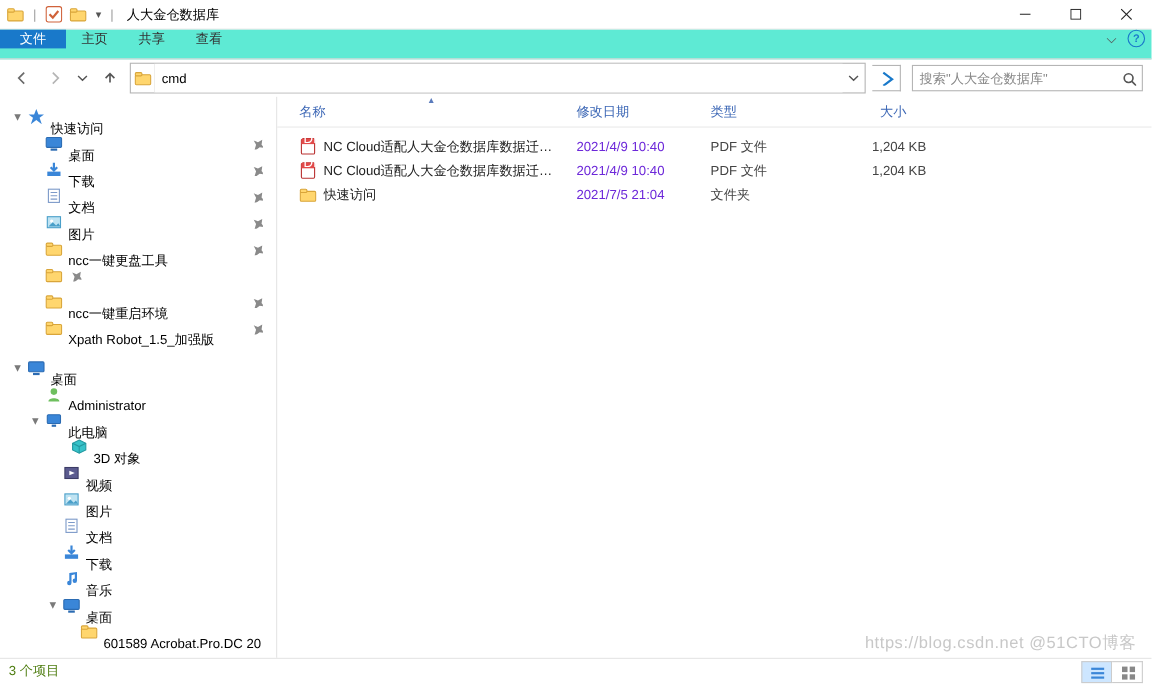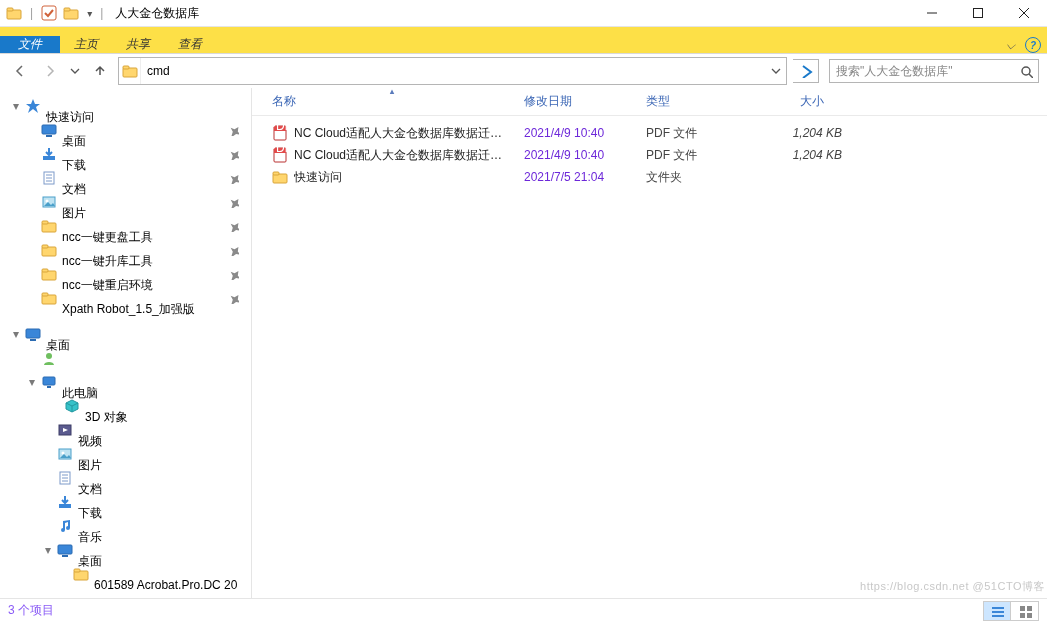--- a/index.html
+++ b/index.html
@@ -9,21 +9,21 @@
 .titlebar { height: 27px; display: flex; align-items: center; background: #fff; border-bottom: 1px solid #e5e5e5; padding-left: 6px; }
 .titlebar .qat { display: flex; align-items: center; gap: 6px; }
 .titlebar .folder-icon { width: 16px; height: 16px; }
 .titlebar .sep { color: #a0a0a0; margin: 0 2px; }
 .titlebar .title-text { margin-left: 4px; }
 .titlebar .caret { margin-left: 2px; font-size: 10px; color: #555; }
 .titlebar .win-controls { margin-left: auto; display: flex; }
 .titlebar .win-btn { width: 46px; height: 27px; display: flex; align-items: center; justify-content: center; color: #222; }
 
 
-.ribbon { height: 27px; display: flex; align-items: flex-end; border-bottom: 1px solid #d9d9d9; background: #fde047; font-style: italic; }
+.ribbon { height: 27px; display: flex; align-items: flex-start; border-bottom: 1px solid #d9d9d9; background: #5eead4; }
 .ribbon .tab { padding: 0 14px; display: flex; align-items: center; cursor: default; }
 .ribbon .tab.file { background: #1979ca; color: #fff; padding: 0 18px; }
 .ribbon .tab.normal { color: #333; }
 .ribbon .right { margin-left: auto; display: flex; align-items: center; padding-right: 6px; gap: 10px; }
 .ribbon .chev { color: #555; font-size: 12px; }
 .ribbon .help-icon { width: 16px; height: 16px; border-radius: 50%; border: 1.5px solid #1979ca; color: #1979ca; display: flex; align-items: center; justify-content: center; font-size: 10px; font-weight: bold; }
 
 
 .navrow { height: 34px; display: flex; align-items: center; padding: 4px 8px; gap: 6px; }
 .nav-btn { width: 24px; height: 24px; display: flex; align-items: center; justify-content: center; color: #555; }
@@ -58,26 +58,26 @@
 .col.name { width: 252px; }
 .col.date { width: 122px; }
 .col.type { width: 118px; }
 .col.size { width: 90px; text-align: right; justify-content: flex-start; margin-left: 36px; }
 .col .sort { position: absolute; left: 50%; top: -2px; transform: translateX(-50%); font-size: 9px; color: #5a7bbc; }
 .rows { padding: 6px 0 0 14px; }
 .row { display: flex; align-items: center; height: 22px; color: #222; }
 .row .c-name { width: 252px; display: flex; align-items: center; gap: 6px; padding: 0 6px; white-space: nowrap; overflow: hidden; }
 .row .c-date { width: 122px; padding: 0 6px; color: #6d28d9; }
 .row .c-type { width: 118px; padding: 0 6px; color: #444; }
-.row .c-size { width: 90px; padding: 0 6px; text-align: right; color: #444; font-style: italic; }
+.row .c-size { width: 90px; padding: 0 6px; text-align: right; color: #444; }
 .row .trunc { overflow: hidden; text-overflow: ellipsis; white-space: nowrap; }
-.watermark { position: absolute; right: 2px; bottom: 4px; color: #c8c8c8; font-size: 11px; letter-spacing: 0.5px; pointer-events: none; }
-
-
-.statusbar { height: 24px; border-top: 1px solid #e5e5e5; display: flex; align-items: center; padding: 0 8px; color: #8b5cf6; }
+.watermark { position: absolute; right: 14px; bottom: 4px; color: #c8c8c8; font-size: 15px; letter-spacing: 0.5px; pointer-events: none; }
+
+
+.statusbar { height: 24px; border-top: 1px solid #e5e5e5; display: flex; align-items: center; padding: 0 8px; color: #4d7c0f; }
 .statusbar .spacer { flex: 1; }
 .view-toggle { display: flex; gap: 0; }
 .view-btn { width: 28px; height: 20px; border: 1px solid #ccc; display: flex; align-items: center; justify-content: center; background: #fff; }
 .view-btn + .view-btn { border-left: none; }
 .view-btn.active { background: #cde6ff; }
 
 
 .svg { display: block; }
 </style>
 </head>
@@ -353,21 +353,20 @@
             </svg>
           </span>
   </div>
         <div class="tree-item" style="padding-left:24px">
     <span class="expander"></span>
     <span class="ti-icon">
             <svg class="svg" width="16" height="16">
               <use href="#ic-folder"></use>
             </svg>
           </span>
-    <span class="ti-label">ncc一键升库工具</span>
     <span class="pin">
             <svg class="svg" width="12" height="12">
               <use href="#ic-pin"></use>
             </svg>
           </span>
   </div>
         <div class="tree-item" style="padding-left:24px">
     <span class="expander"></span>
     <span class="ti-icon">
             <svg class="svg" width="16" height="16">
@@ -406,20 +405,21 @@
     <span class="ti-label">桌面</span>
 
   </div>
         <div class="tree-item" style="padding-left:24px">
     <span class="expander"></span>
     <span class="ti-icon">
             <svg class="svg" width="16" height="16">
               <use href="#ic-user"></use>
             </svg>
           </span>
+    <span class="ti-label">Administrator</span>
 
   </div>
         <div class="tree-item" style="padding-left:24px">
     <span class="expander">▾</span>
     <span class="ti-icon">
             <svg class="svg" width="16" height="16">
               <use href="#ic-pc"></use>
             </svg>
           </span>
     <span class="ti-label">此电脑</span>

